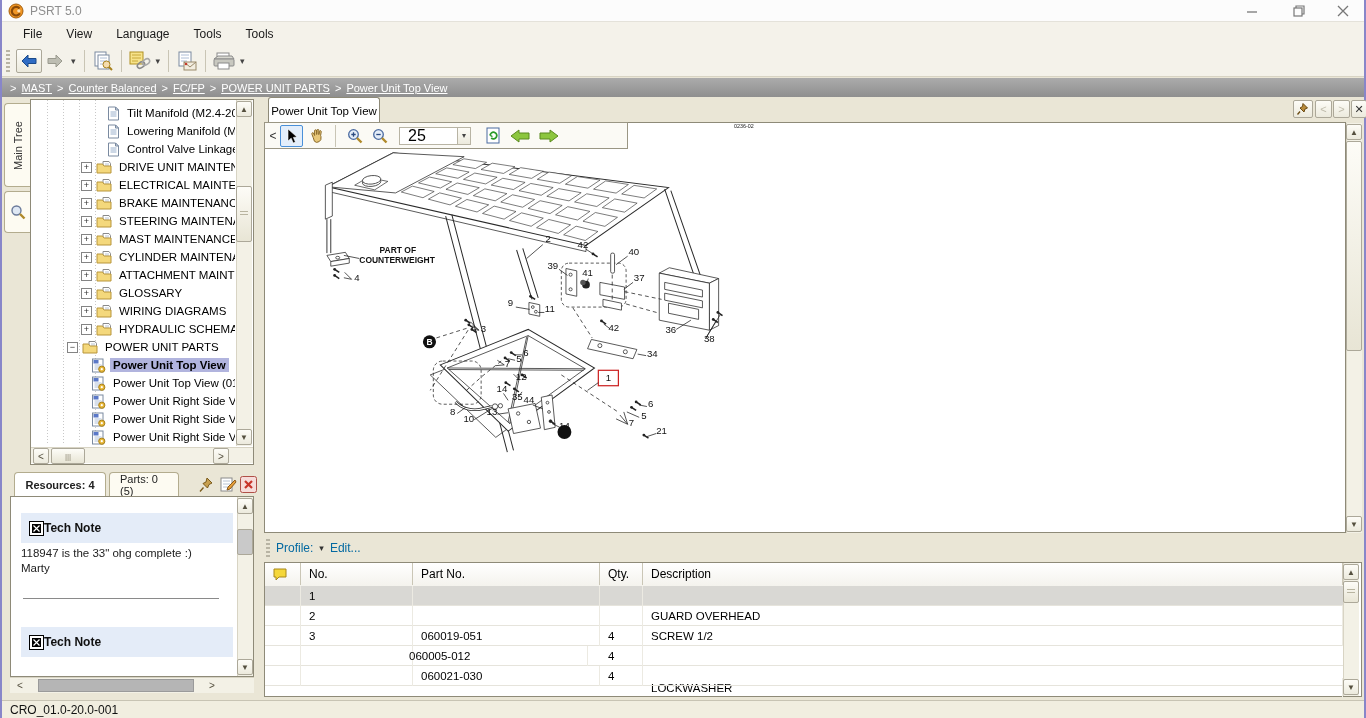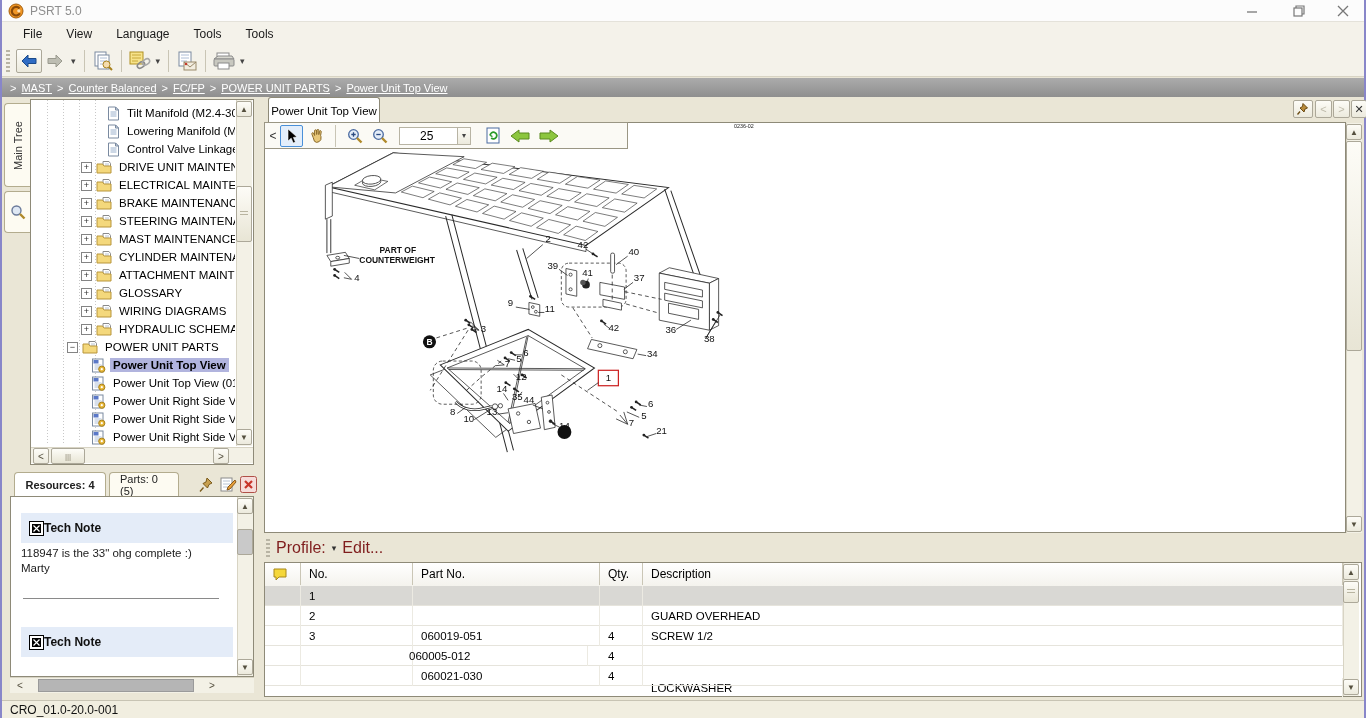--- a/index.html
+++ b/index.html
@@ -74,27 +74,27 @@
   .strip-btn.bordered { border:1px solid #aca899; background:linear-gradient(#fdfcf7,#eceadd); border-radius:2px; }
   .strip-btn.disabled { color:#c0bcac; }
 
   
   #canvas { left:262px; top:122px; width:1082px; height:411px; background:#fff; border:1px solid #8e8a78; }
   #viewer-toolbar { left:262px; top:122px; width:364px; height:27px; background:#fbfaf5; border:1px solid #9a9684; display:flex; align-items:center; gap:2px; padding:0 3px; }
   .vt-btn { width:23px; height:22px; display:flex; align-items:center; justify-content:center; border:1px solid transparent; border-radius:2px; }
   .vt-btn.selected { border:1px solid #4a90d9; background:#e3eefb; }
   .vt-collapse { font-size:12px; color:#333; width:10px; text-align:center; }
   #zoom-combo { display:flex; align-items:center; margin-left:6px; }
-  #zoom-input { width:58px; height:18px; border:1px solid #b8b4a4; border-right:none; font-size:12px; padding-left:20px; font-family:"Liberation Sans",sans-serif; color:#000; background:#fff; }
+  #zoom-input { width:58px; height:18px; border:1px solid #b8b4a4; border-right:none; font-size:16px; padding-left:8px; font-family:"Liberation Sans",sans-serif; color:#000; background:#fff; }
   #zoom-drop { width:14px; height:18px; border:1px solid #b8b4a4; background:linear-gradient(#fdfcf7,#eceadd); font-size:8px; color:#444; display:flex; align-items:center; justify-content:center; }
 
   
   #profilebar { left:258px; top:535px; width:1104px; height:26px; display:flex; align-items:center; gap:6px; padding-left:6px; }
   .pb-grip { width:4px; height:18px; background:repeating-linear-gradient(to bottom,#b8b4a4 0 2px,transparent 2px 4px); }
-  #profile-label, #edit-label { font-size:16px; color:#7f1d1d;text-align:center; }
+  #profile-label, #edit-label { font-size:12px; color:#0369a1;text-align:center; }
   .pb-caret { font-size:9px; color:#333; }
 
   #parts-table { left:262px; top:562px; width:1098px; height:135px; background:#fff; border:1px solid #8e8a78; }
   .th-row { position:absolute; left:0; top:0; height:33px; width:1078px; background:linear-gradient(#ffffff,#f0eee6); border-bottom:1px solid #b8b4a4; }
   .th-cell { position:absolute; top:0; height:22px; border-right:1px solid #cac6b6; font-size:12px; color:#000; display:flex; align-items:center; padding-left:8px; }
   .td-row { position:absolute; left:0; height:20px; width:1078px; border-bottom:1px solid #e6e4dc; }
   .td-row.sel { background:#d9d8d4; }
   .td-cell { position:absolute; top:0; height:20px; border-right:1px solid #eceae2; font-size:11.5px; color:#000; display:flex; align-items:center; padding-left:8px; }
 
   
@@ -222,21 +222,21 @@
     <div class="tree-guides"></div>
     <div id="tree-rows">
         <div class="tree-row" style="top: 4px; padding-left: 76px;">
           <span class="ticon">
             <svg width="13" height="15" viewBox="0 0 13 15">
               <path d="M1.5 1 h7 l3 3 v10 h-10 z" fill="#fff" stroke="#7a8aa0"></path>
               <path d="M8.5 1 l3 3 h-3 z" fill="#dce6f4" stroke="#7a8aa0"></path>
               <path d="M3.5 6h6M3.5 8h6M3.5 10h6" stroke="#9ab0cc"></path>
             </svg>
           </span>
-          <span class="lbl">Tilt Manifold (M2.4-30</span>
+          <span class="lbl">Tilt Manifold (M2.4-20</span>
         </div>
         <div class="tree-row" style="top: 22px; padding-left: 76px;">
           <span class="ticon">
             <svg width="13" height="15" viewBox="0 0 13 15">
               <path d="M1.5 1 h7 l3 3 v10 h-10 z" fill="#fff" stroke="#7a8aa0"></path>
               <path d="M8.5 1 l3 3 h-3 z" fill="#dce6f4" stroke="#7a8aa0"></path>
               <path d="M3.5 6h6M3.5 8h6M3.5 10h6" stroke="#9ab0cc"></path>
             </svg>
           </span>
           <span class="lbl">Lowering Manifold (M</span>

